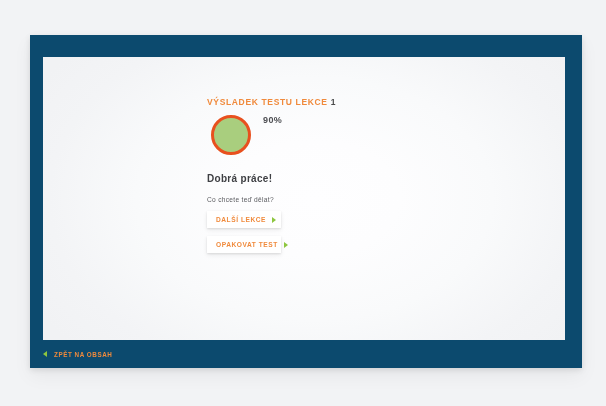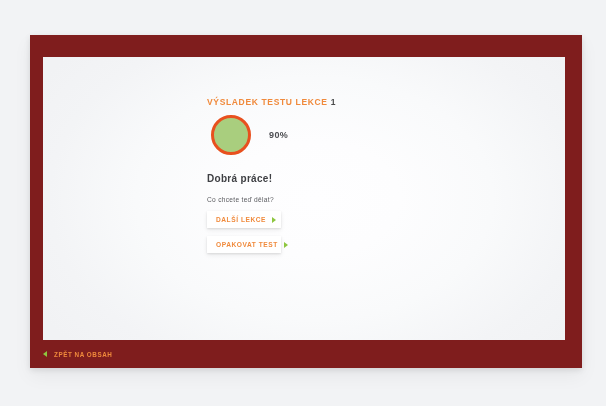--- a/index.html
+++ b/index.html
@@ -15,21 +15,21 @@
     position: relative;
   }
 
   
   #app-card {
     position: absolute;
     left: 30px;
     top: 35px;
     width: 552px;
     height: 333px;
-    background: #7f1d1d;
+    background: #0c4a6e;
     box-shadow: 0 2px 6px rgba(0,0,0,0.10), 0 8px 18px rgba(0,0,0,0.05);
   }
 
   
   #content-stage {
     position: absolute;
     left: 13px;
     top: 22px;
     width: 522px;
     height: 283px;
@@ -70,22 +70,22 @@
     font-size: 7.5px;
     color: #55565a;
     letter-spacing: 0.35px;
     margin: 0 0 14px 0;
     white-space: nowrap;
   }
 
   
   #score-row {
     display: flex;
-    align-items: center;
-    gap: 18px;
+    align-items: flex-start;
+    gap: 12px;
     margin: 0 0 18px 4px;
   }
   #score-circle {
     width: 34px;
     height: 34px;
     border-radius: 50%;
     background: #a9ce7e;
     border: 3px solid #e8501e;
     box-sizing: content-box;
     flex: 0 0 auto;

